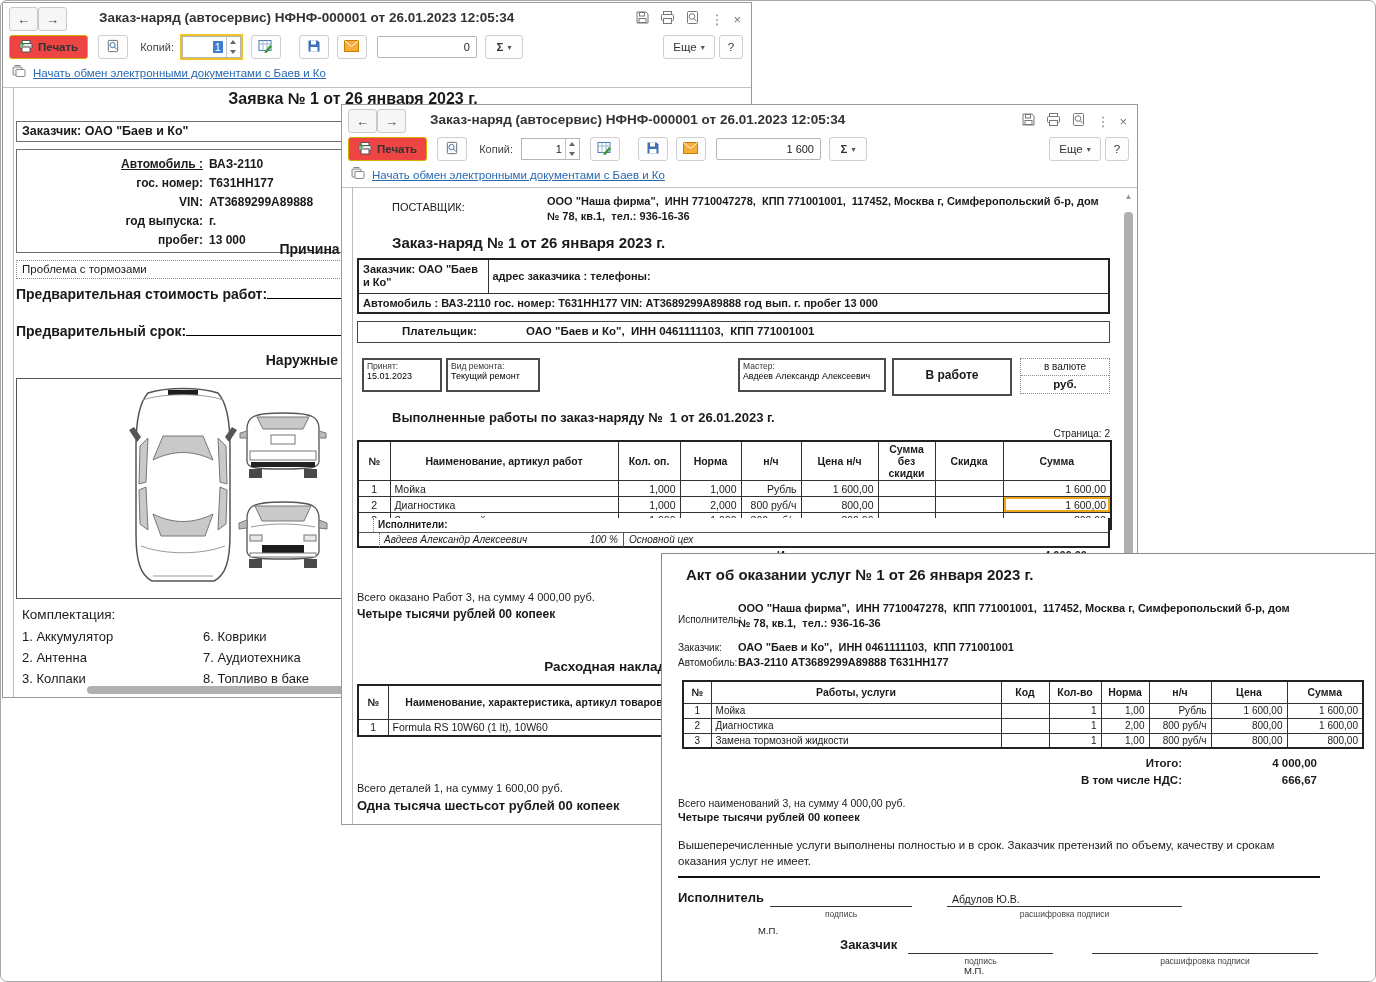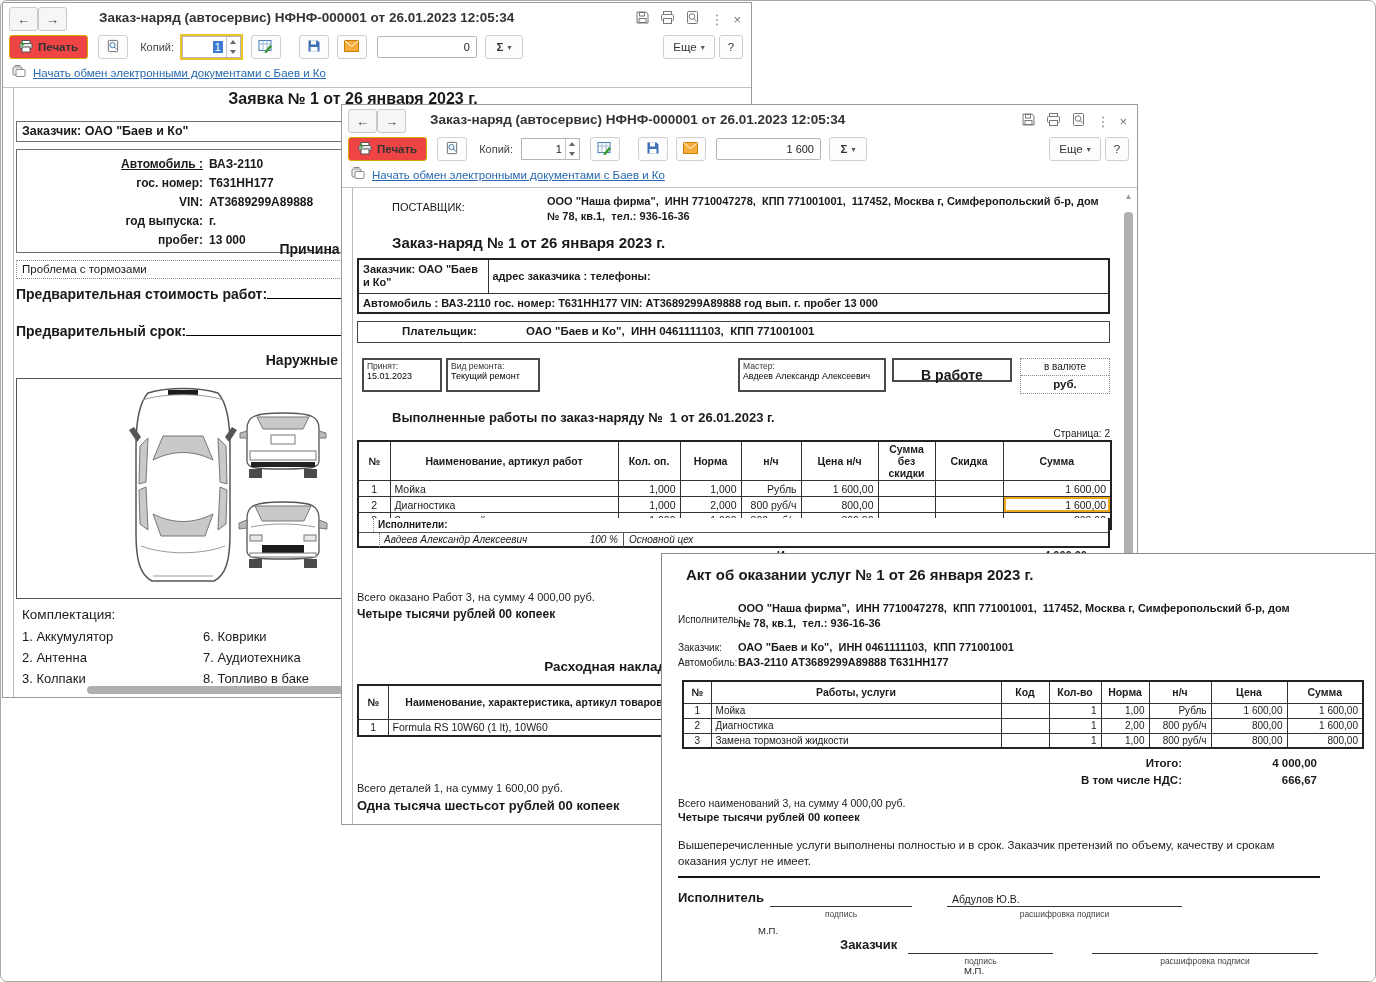--- a/index.html
+++ b/index.html
@@ -387,21 +387,21 @@
       <div class="iv">15.01.2023</div>
     </div>
     <div class="infobox" style="top:170px;left:104px;width:94px;height:34px;">
       <div class="il">Вид ремонта:</div>
       <div class="iv">Текущий ремонт</div>
     </div>
     <div class="infobox" style="top:170px;left:396px;width:148px;height:34px;">
       <div class="il">Мастер:</div>
       <div class="iv" style="font-size:8.8px;">Авдеев Александр Алексеевич</div>
     </div>
-    <div class="infobox b c" style="top:170px;left:550px;width:120px;height:24px;font-size:14px;line-height:28px;">В работе</div>
+    <div class="infobox b c" style="top:170px;left:550px;width:120px;height:38px;font-size:12px;line-height:28px;">В работе</div>
     <div class="abs dotted" style="top:170px;left:678px;width:90px;height:36px;">
       <div class="c" style="font-size:10px;line-height:16px;border-bottom:1px dotted #8a8a8a;">в валюте</div>
       <div class="c b" style="font-size:11.5px;line-height:17px;">руб.</div>
     </div>
     <div class="abs b pw nw" style="top:222px;left:50px;font-size:13px;">Выполненные работы по заказ-наряду №  1 от 26.01.2023 г.</div>
     <div class="abs r nw" style="top:240px;left:15px;width:753px;font-size:10px;">Страница: 2</div>
     <table class="ptable" style="top:252px;left:15px;width:753px;">
       <colgroup>
             <col style="width:32px;">
             <col style="width:228px;">

